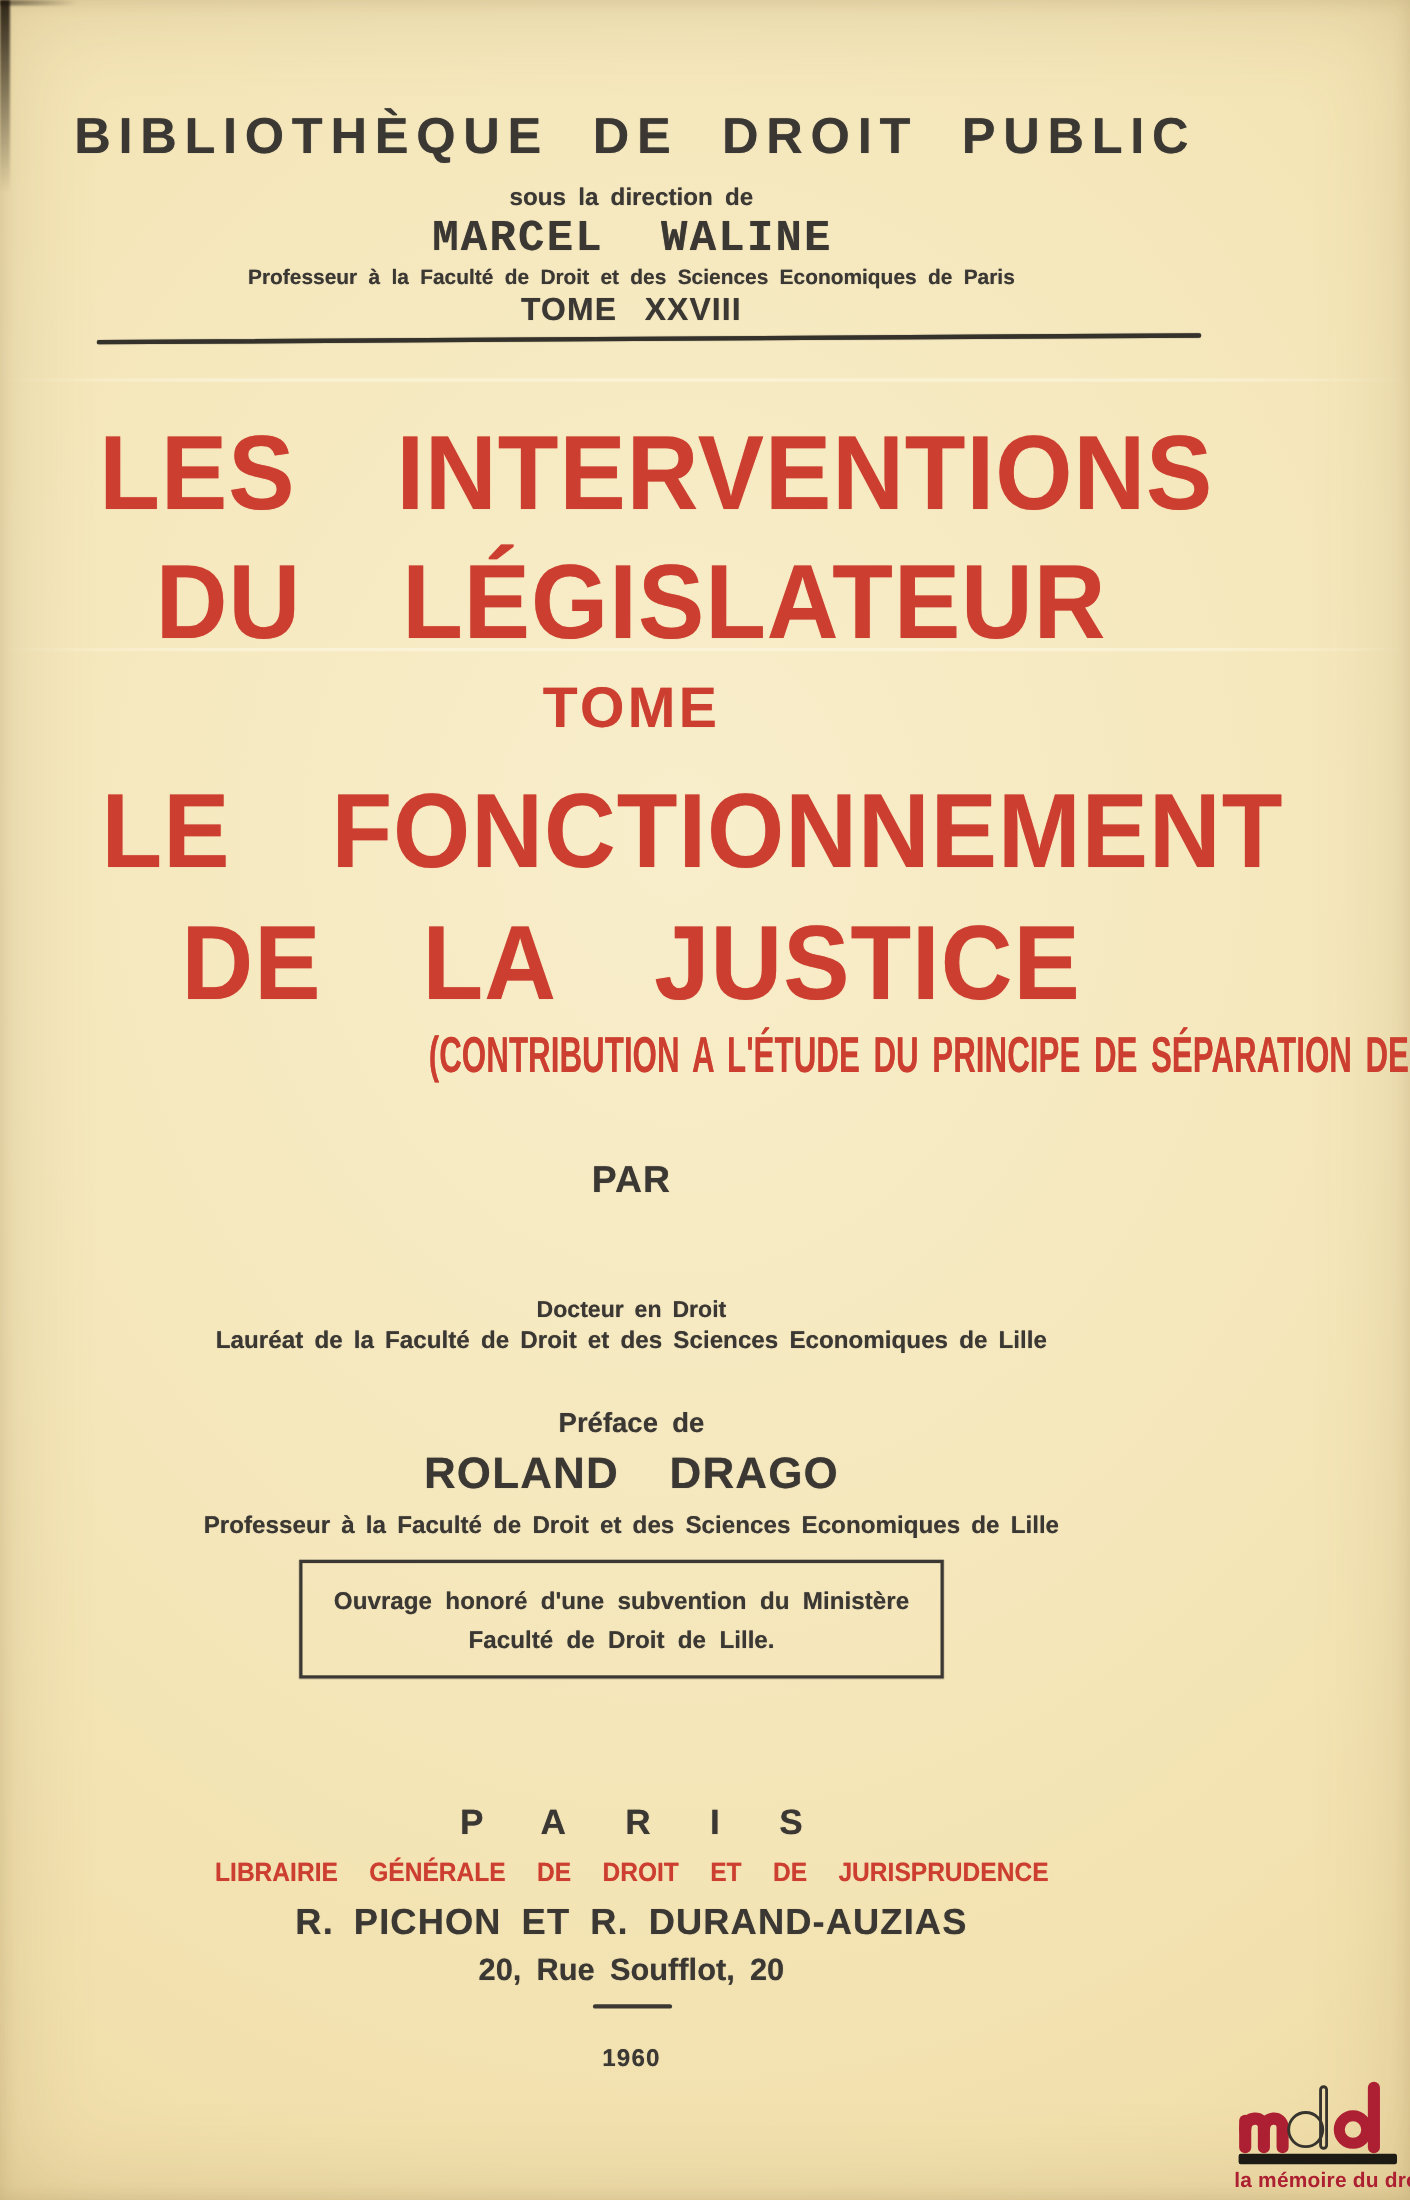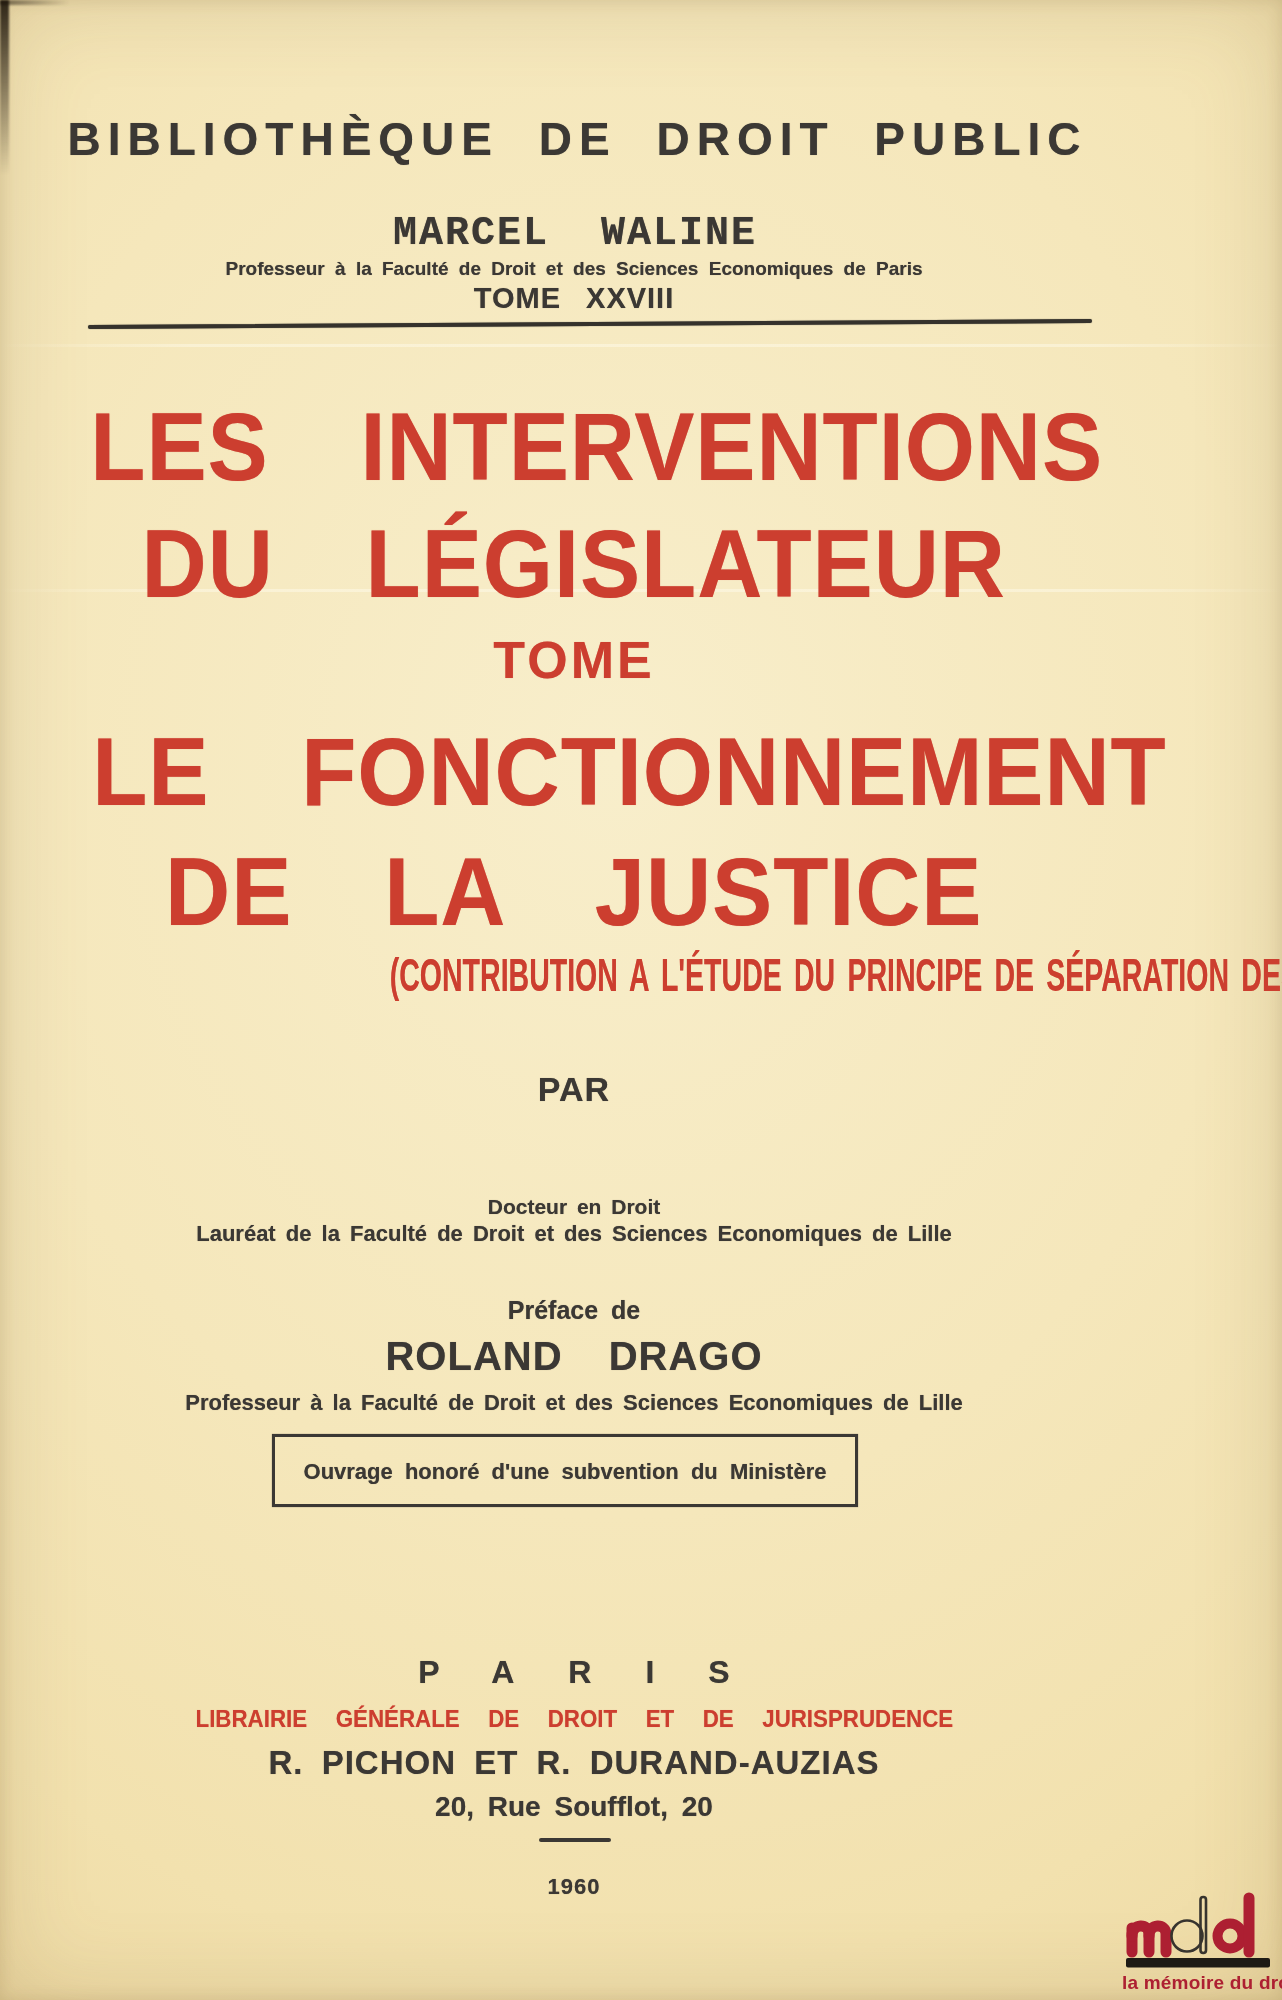--- a/index.html
+++ b/index.html
@@ -24,21 +24,21 @@
     background:linear-gradient(90deg, rgba(28,20,10,.55), rgba(28,20,10,0));
     filter:blur(1px);
   }
   .crease{
     position:absolute;left:0;right:0;height:3px;pointer-events:none;
     background:linear-gradient(90deg, rgba(255,252,238,0), rgba(255,252,238,.45) 15%,
        rgba(255,252,238,.45) 85%, rgba(255,252,238,0));
   }
   .c1{top:344px;} .c2{top:589px;}
 
-  .col{position:absolute;left:58px;top:16px;width:1032px;height:1965px;}
+  .col{position:absolute;left:58px;top:0;width:1032px;height:1965px;}
   .l{position:absolute;left:0;right:0;text-align:center;line-height:1;white-space:nowrap;}
 
   .ink{color:#3b3834;text-shadow:0 0 .7px rgba(59,56,52,.65);}
   .red{color:#cc3e2f;text-shadow:0 0 .7px rgba(204,62,47,.55);}
 
   .series{top:100px;font-size:46px;font-weight:700;letter-spacing:7px;word-spacing:20px;padding-left:7px;}
   .direction{top:168px;font-size:22px;font-weight:700;word-spacing:5px;}
   .director{top:198px;font-size:40px;font-weight:700;letter-spacing:2px;word-spacing:26px;padding-left:2px;font-family:Liberation Mono, monospace;}
   .director-title{top:243px;font-size:19px;font-weight:700;word-spacing:5px;}
   .tome{top:268px;font-size:29px;font-weight:700;letter-spacing:1px;word-spacing:16px;}
@@ -95,20 +95,21 @@
 
 <div class="page">
   <div class="edge-sliver"></div>
   <div class="edge-top"></div>
   <div class="crease c1"></div>
   <div class="crease c2"></div>
 
   <div class="col">
 
     <div class="l ink series">BIBLIOTHÈQUE DE DROIT PUBLIC</div>
+    <div class="l ink direction">sous la direction de</div>
     <div class="l ink director">MARCEL WALINE</div>
     <div class="l ink director-title">Professeur à la Faculté de Droit et des Sciences Economiques de Paris</div>
     <div class="l ink tome">TOME XXVIII</div>
 
     <div class="rule"></div>
 
     <div class="l red t-main t1"><span>LES INTERVENTIONS</span></div>
     <div class="l red t-main t2"><span>DU LÉGISLATEUR</span></div>
     <div class="l red t3">TOME</div>
     <div class="l red t-main t4"><span>LE FONCTIONNEMENT</span></div>
@@ -119,20 +120,21 @@
     <div class="l ink par">PAR</div>
     <div class="l ink degree">Docteur en Droit</div>
     <div class="l ink laureate">Lauréat de la Faculté de Droit et des Sciences Economiques de Lille</div>
 
     <div class="l ink preface-label">Préface de</div>
     <div class="l ink preface-name">ROLAND DRAGO</div>
     <div class="l ink preface-title">Professeur à la Faculté de Droit et des Sciences Economiques de Lille</div>
 
     <div class="award-box">
       <div class="bl ink">Ouvrage honoré d'une subvention du Ministère</div>
+      <div class="bl ink">Faculté de Droit de Lille.</div>
     </div>
 
     <div class="l ink city">PARIS</div>
     <div class="l red publisher"><span>LIBRAIRIE GÉNÉRALE DE DROIT ET DE JURISPRUDENCE</span></div>
     <div class="l ink names">R. PICHON ET R. DURAND-AUZIAS</div>
     <div class="l ink address">20, Rue Soufflot, 20</div>
     <div class="mini-rule"></div>
     <div class="l ink year">1960</div>
 
   </div>

